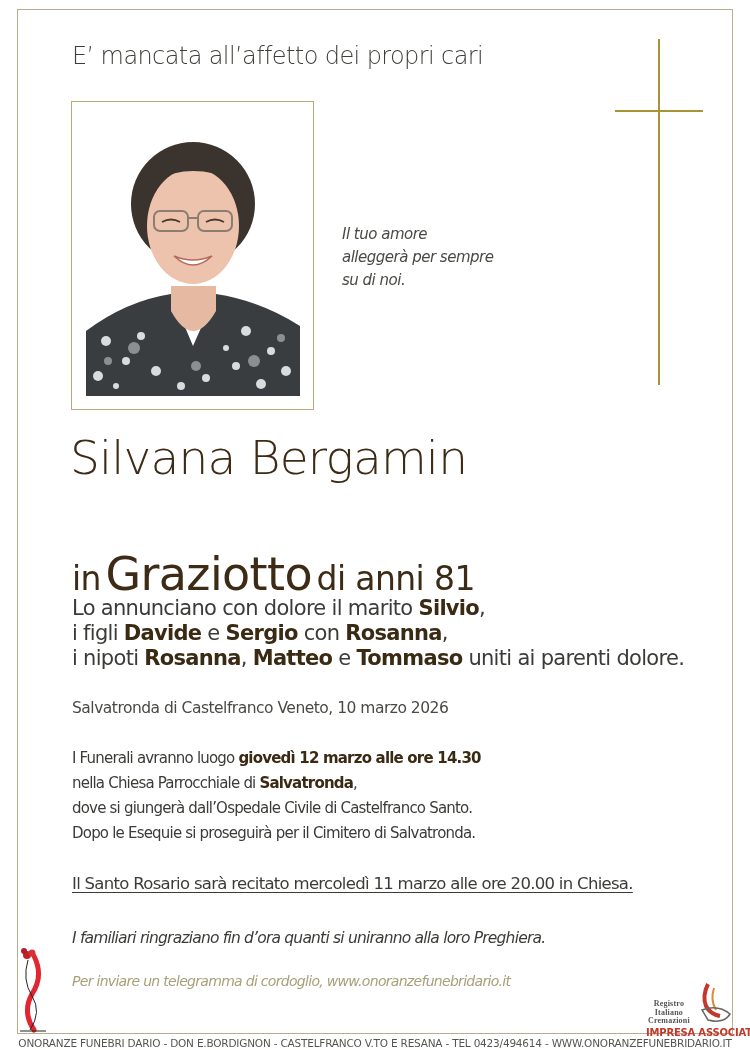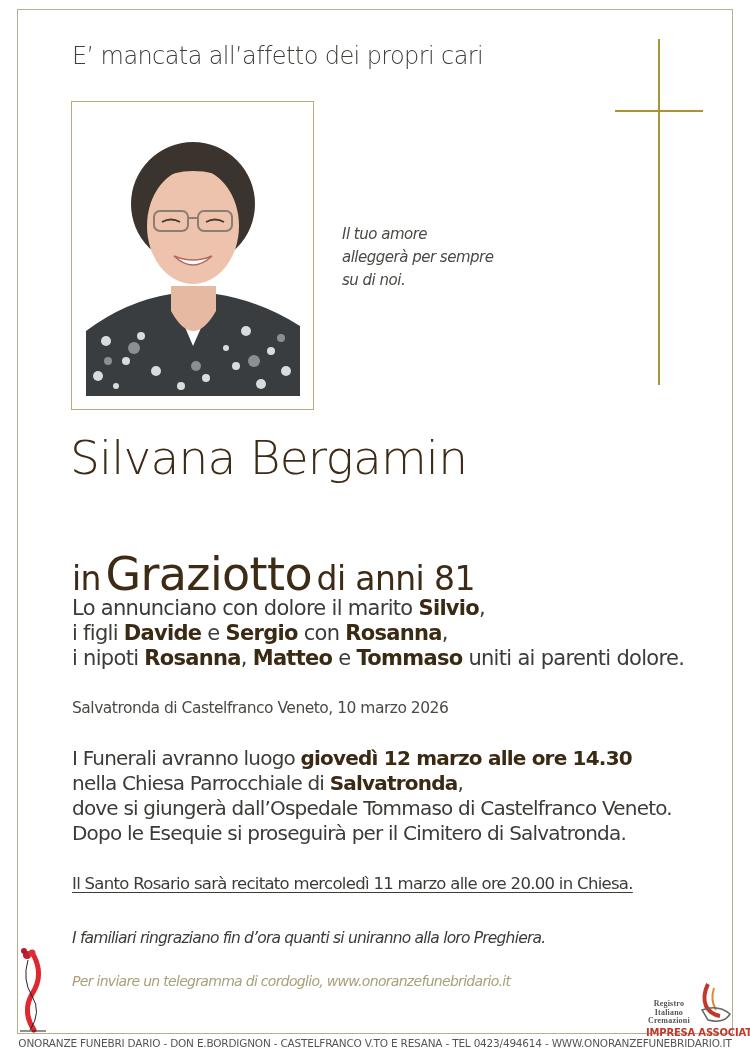--- a/index.html
+++ b/index.html
@@ -14,21 +14,21 @@
   .quote { left:342px; top:223px; font-size:15px; line-height:23px; font-style:italic; color:#4a4a45; letter-spacing:-0.5px; white-space:nowrap; }
   .cross-v { left:658px; top:39px; width:2px; height:346px; background:#a99333; }
   .cross-h { left:615px; top:110px; width:88px; height:2px; background:#a99333; }
   .name1 { left:70px; top:430px; font-size:47px; color:#3d2b16; letter-spacing:-0.8px; white-space:nowrap; font-weight:300; }
   .name2 { left:72px; top:500px; color:#3d2b16; white-space:nowrap; letter-spacing:-0.6px;margin-top:47px; }
   .name2 .small { font-size:33px; }
   .name2 .big { font-size:46px; }
   .announce { left:72px; top:596px; font-size:21px; line-height:25px; letter-spacing:-0.7px; white-space:nowrap; color:#3b3b38; }
   .announce b, .funeral b { color:#3a2a14; font-weight:bold; }
   .place-date { left:72px; top:699px; font-size:15.5px; letter-spacing:-0.5px; white-space:nowrap; color:#4a4a45; }
-  .funeral { left:72px; top:746px; font-size:20px; line-height:25px; letter-spacing:-0.8px; white-space:nowrap; color:#3b3b38; }
+  .funeral { left:72px; top:746px; font-size:15px; line-height:25px; letter-spacing:-0.8px; white-space:nowrap; color:#3b3b38; }
   .rosario { left:72px; top:874px; font-size:16.5px; letter-spacing:-0.7px; white-space:nowrap; text-decoration:underline; text-underline-offset:3px; color:#3b3b38; }
   .thanks { left:72px; top:929px; font-size:15.5px; font-style:italic; letter-spacing:-0.8px; white-space:nowrap; color:#3b3b38; }
   .telegram { left:72px; top:973px; font-size:14px; font-style:italic; letter-spacing:-0.7px; white-space:nowrap; color:#a8a07a; }
   .footer { left:0; width:750px; top:1037px; text-align:center; font-size:10.5px; letter-spacing:-0.2px; color:#555550; white-space:nowrap; }
   .flower { left:18px; top:946px; width:30px; height:88px; }
   .ric { left:640px; top:980px; width:96px; height:56px;text-align:center; }
   .ric-text { position:absolute; left:8px; top:20px; font-size:8px; line-height:8.5px; font-weight:bold; color:#555; letter-spacing:0.2px; font-family:"Liberation Serif", serif; }
   .ric-badge { position:absolute; left:6px; top:47px; font-size:10px; font-weight:bold; color:#c0392b; letter-spacing:-0.2px; white-space:nowrap; }
 </style>
 </head>
@@ -107,21 +107,21 @@
   <div><span>Lo annunciano con dolore il marito </span><b>Silvio</b><span>,</span></div>
   <div><span>i figli </span><b>Davide</b><span> e </span><b>Sergio</b><span> con </span><b>Rosanna</b><span>,</span></div>
   <div><span>i nipoti </span><b>Rosanna</b><span>, </span><b>Matteo</b><span> e </span><b>Tommaso</b><span> uniti ai parenti dolore.</span></div>
 </div>
 
 <div class="abs place-date">Salvatronda di Castelfranco Veneto, 10 marzo 2026</div>
 
 <div class="abs funeral">
   <div><span>I Funerali avranno luogo </span><b>giovedì 12 marzo alle ore 14.30</b></div>
   <div><span>nella Chiesa Parrocchiale di </span><b>Salvatronda</b><span>,</span></div>
-  <div>dove si giungerà dall’Ospedale Tommaso di Castelfranco Veneto.</div>
+  <div>dove si giungerà dall’Ospedale Civile di Castelfranco Santo.</div>
   <div>Dopo le Esequie si proseguirà per il Cimitero di Salvatronda.</div>
 </div>
 
 <div class="abs rosario">Il Santo Rosario sarà recitato mercoledì 11 marzo alle ore 20.00 in Chiesa.</div>
 
 <div class="abs thanks">I familiari ringraziano fin d’ora quanti si uniranno alla loro Preghiera.</div>
 
 <div class="abs telegram">Per inviare un telegramma di cordoglio, www.onoranzefunebridario.it</div>
 
 <div class="abs flower">

